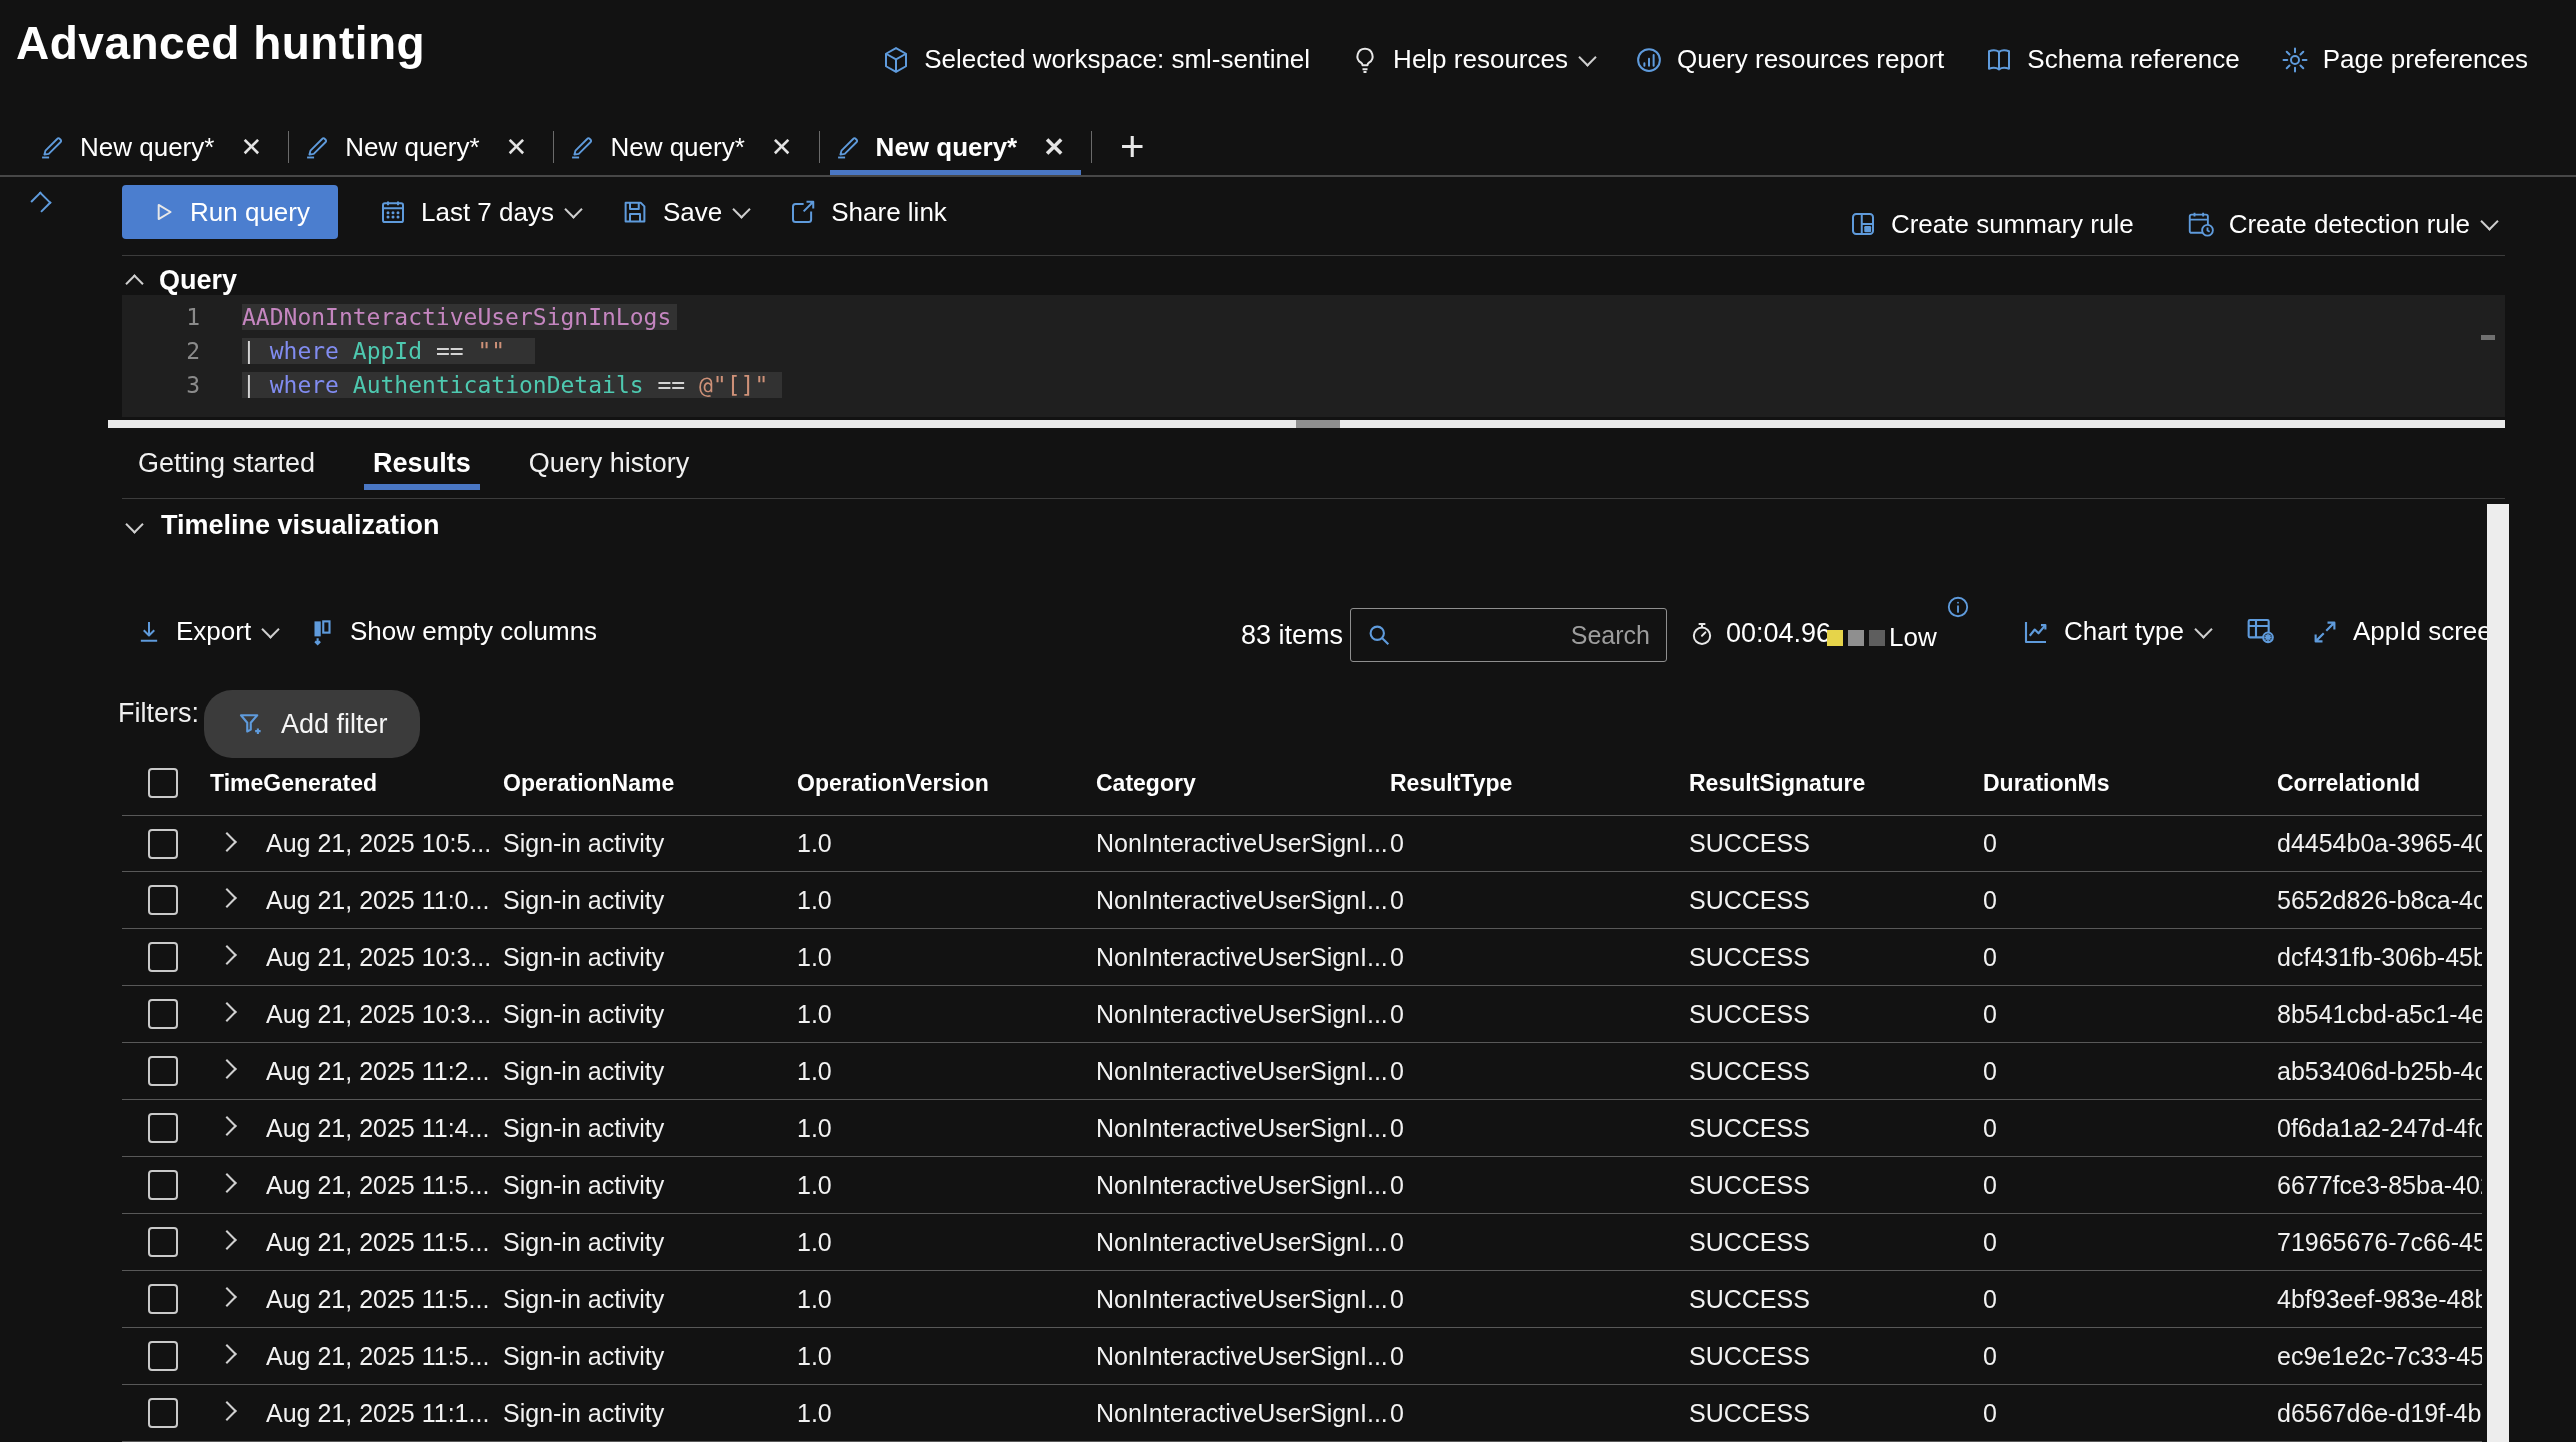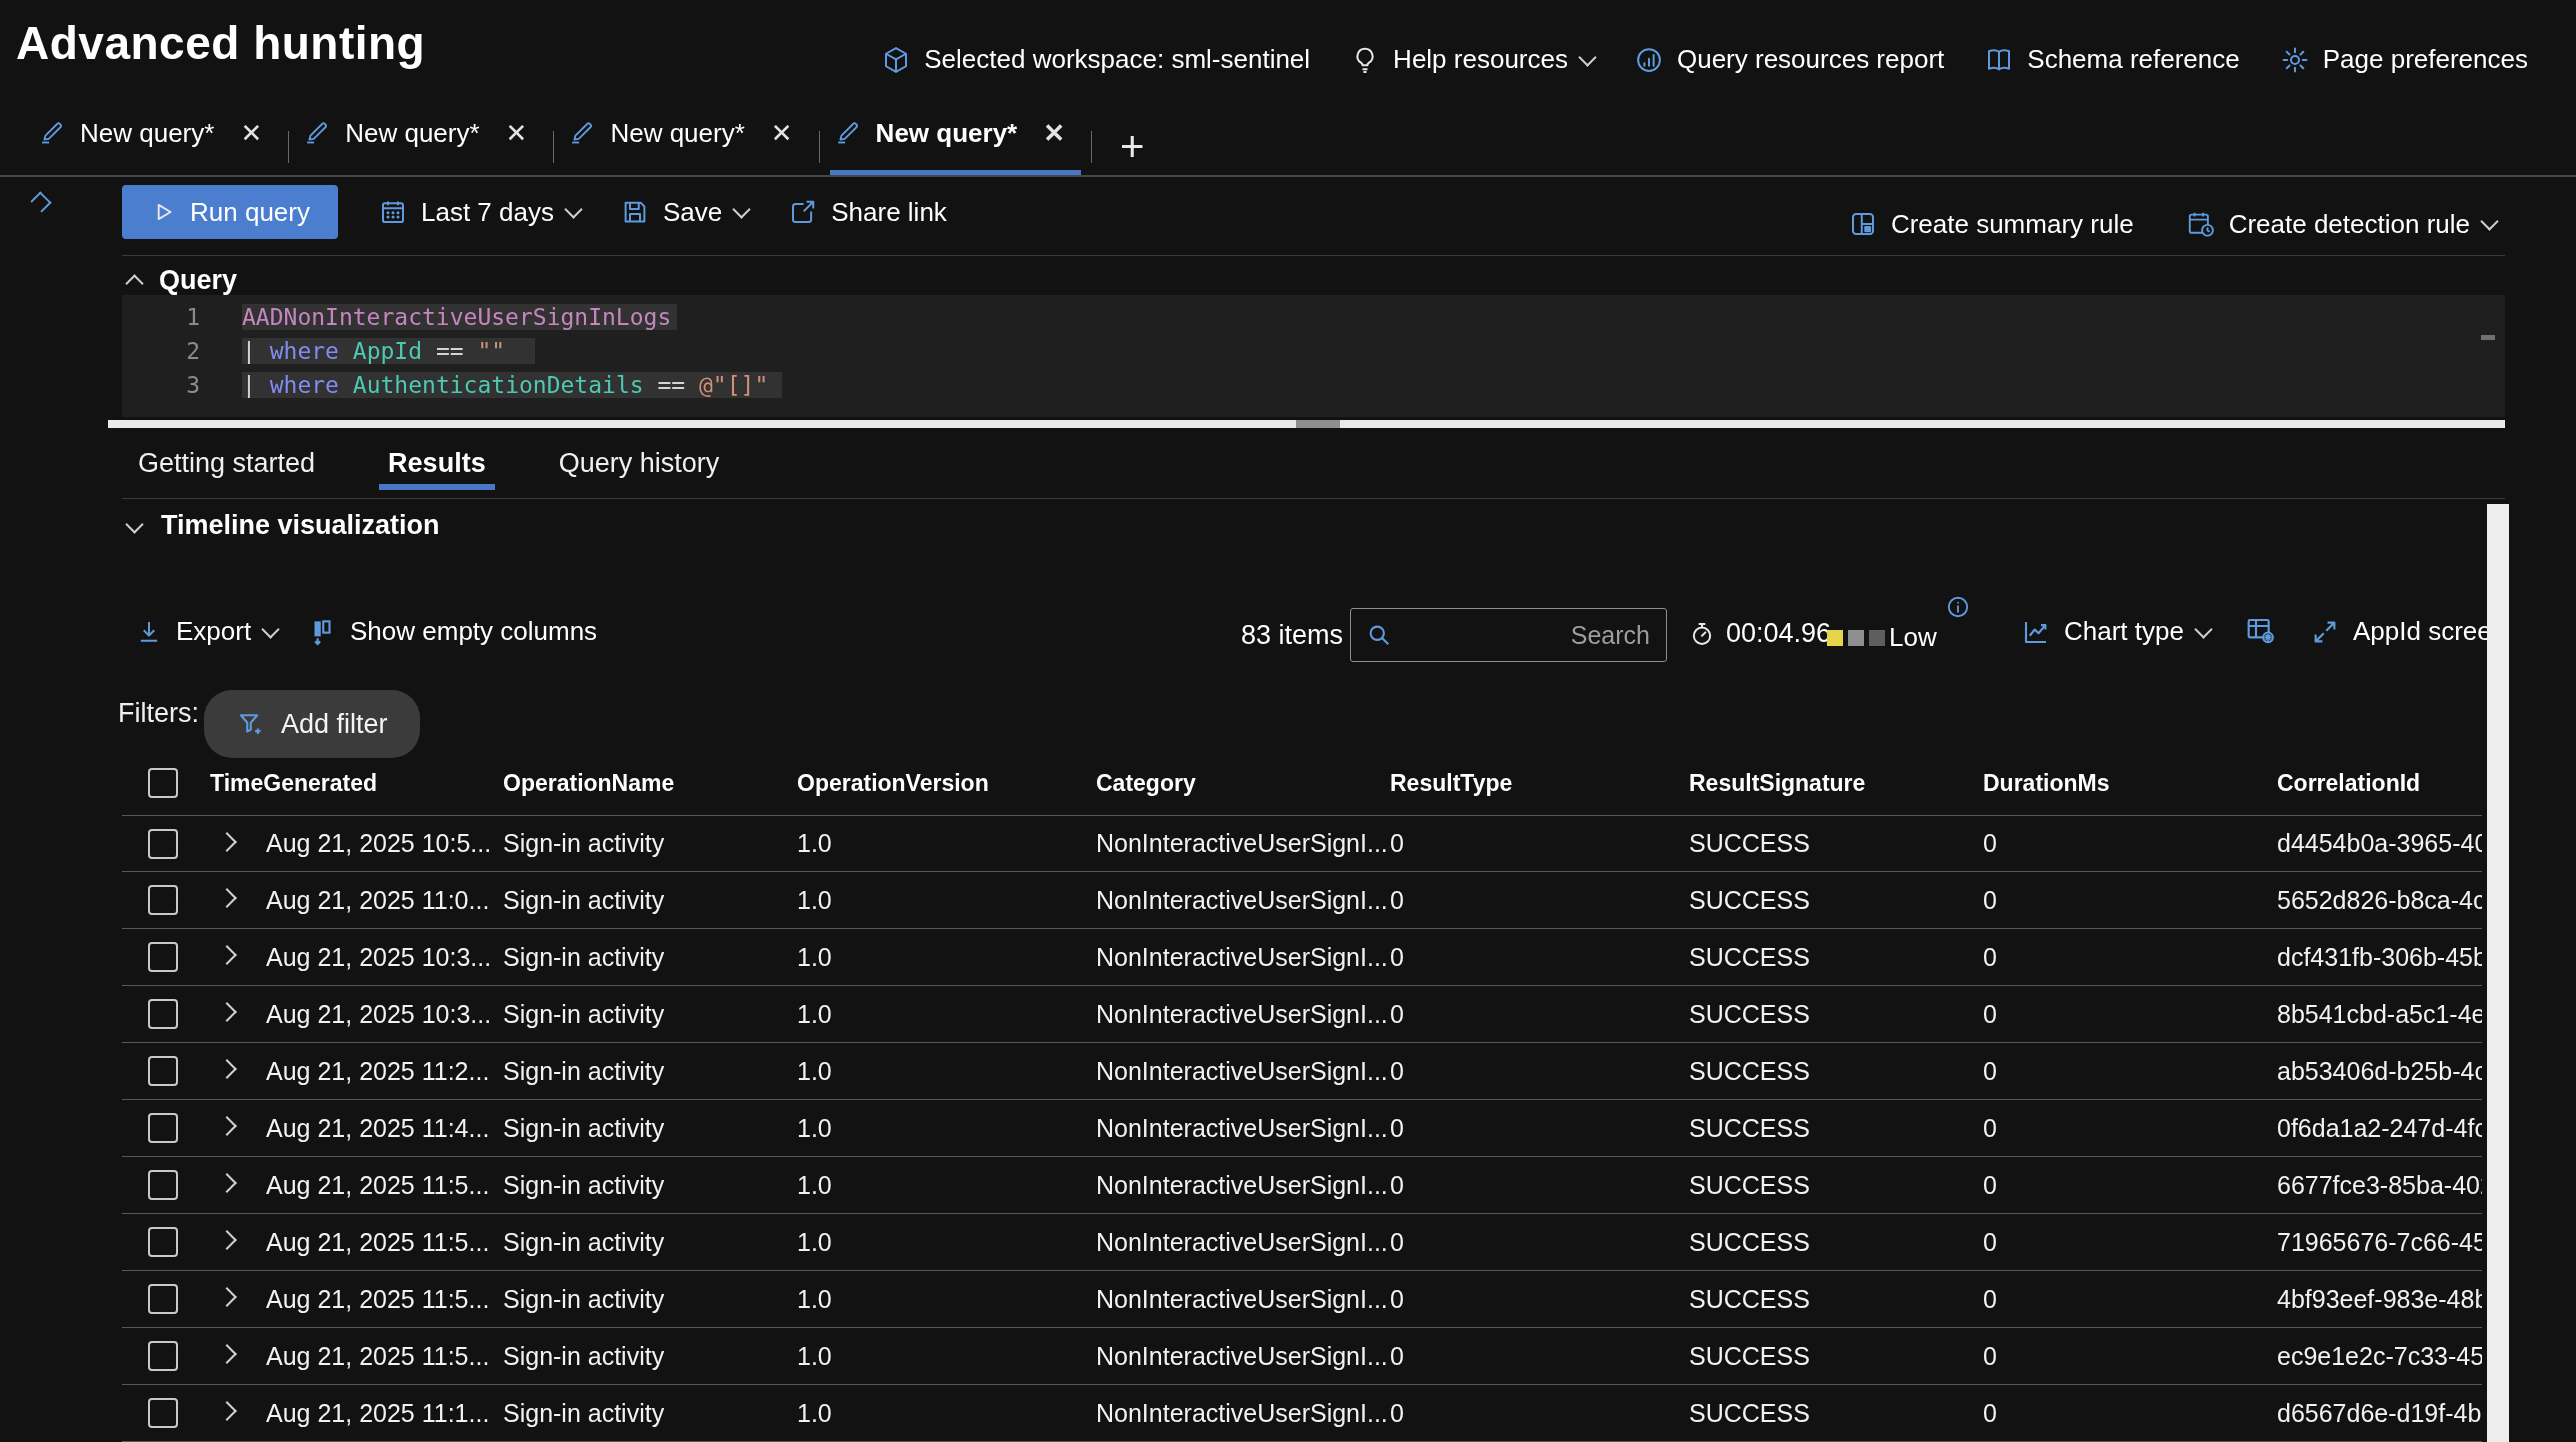--- a/index.html
+++ b/index.html
@@ -20,21 +20,21 @@
 
   
   .chev{width:11px;height:11px;border-right:2px solid #cfcfcf;border-bottom:2px solid #cfcfcf;
         transform:rotate(45deg);margin-top:-5px;flex:0 0 auto;}
   .chev-up{transform:rotate(-135deg);margin-top:6px;}
   .chev-right{width:12px;height:12px;border-top:2px solid #d0d0d0;border-right:2px solid #d0d0d0;transform:rotate(45deg);}
   .chev-accent{border-color:#5f9bdc;}
 
   
   #tab-bar{position:absolute;left:30px;top:118px;height:58px;display:flex;align-items:center;}
-  .qtab{position:relative;display:flex;gap:14px;height:58px;padding:0 20px 0 8px;font-size:26px;cursor:pointer;}
+  .qtab{position:relative;display:flex;align-items:center;gap:14px;height:58px;padding:0 20px 0 8px;font-size:26px;cursor:pointer;}
   .qtab .close-x{font-size:26px;color:#e4e4e4;margin-left:12px;cursor:pointer;}
   .qtab.active{font-weight:700;}
   .qtab.active::after{content:"";position:absolute;left:4px;right:4px;bottom:0;height:6px;background:#4a77c4;}
   .tab-sep{width:1px;height:32px;background:#6a6a6a;margin:0 6px;}
   #new-tab-btn{font-size:42px;font-weight:300;color:#e8e8e8;margin-left:22px;cursor:pointer;line-height:1;}
   #tab-divider{position:absolute;left:0;top:175px;width:2576px;height:2px;background:#474747;}
 
   
   #toolbar{position:absolute;left:0;top:183px;width:2576px;height:58px;}
   #expand-chevron{position:absolute;left:34px;top:16px;}
@@ -56,21 +56,21 @@
   .tok-table{color:#c586c0;}
   .tok-keyword{color:#818cf0;}
   .tok-column{color:#4ec9b0;}
   .tok-string{color:#ce9178;}
   .tok-plain{color:#d4d4d4;}
   #overview-mark{position:absolute;right:10px;top:40px;width:14px;height:5px;background:#707070;}
   #h-scrollbar{position:absolute;left:108px;top:420px;width:2397px;height:8px;background:#e9e9e9;}
   #h-scroll-thumb{position:absolute;left:1188px;top:0;width:44px;height:8px;background:#8f8f8f;}
 
   
-  #result-tabs{position:absolute;left:138px;top:436px;display:flex;align-items:center;gap:73px;height:54px;font-size:27px;}
+  #result-tabs{position:absolute;left:138px;top:436px;display:flex;align-items:center;gap:58px;height:54px;font-size:27px;}
   .rtab{position:relative;height:54px;display:flex;align-items:center;cursor:pointer;color:#f0f0f0;}
   .rtab.active{font-weight:700;color:#fff;}
   .rtab.active::after{content:"";position:absolute;left:-9px;right:-9px;bottom:0;height:6px;background:#4a77c4;}
   #result-tabs-divider{position:absolute;left:122px;top:498px;width:2383px;height:1px;background:#3c3c3c;}
 
   #timeline-header{position:absolute;left:128px;top:510px;display:flex;align-items:center;gap:20px;
      font-size:27px;font-weight:700;cursor:pointer;}
 
   
   .abs{position:absolute;}

